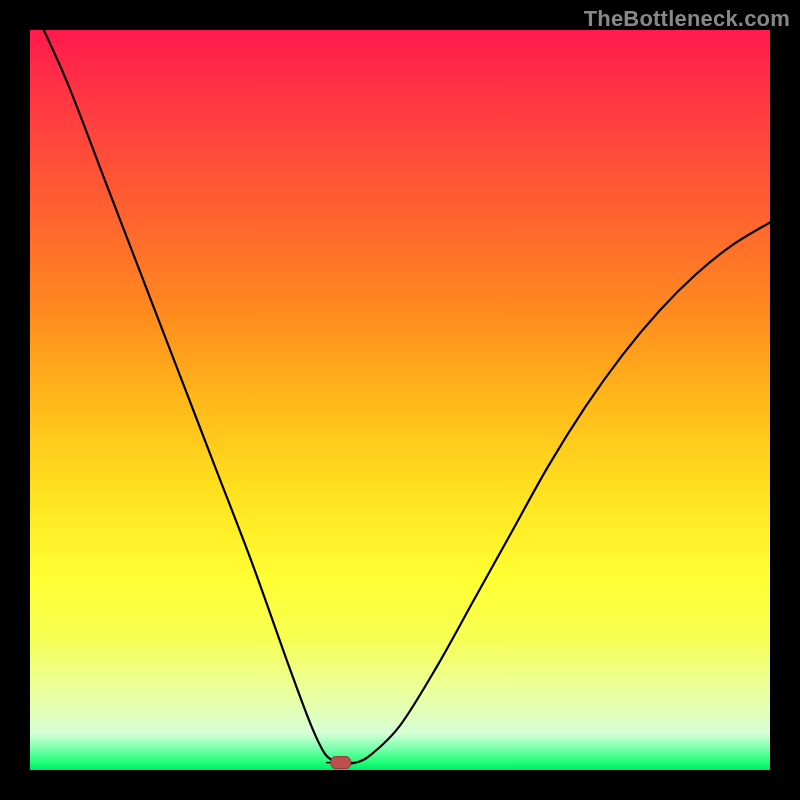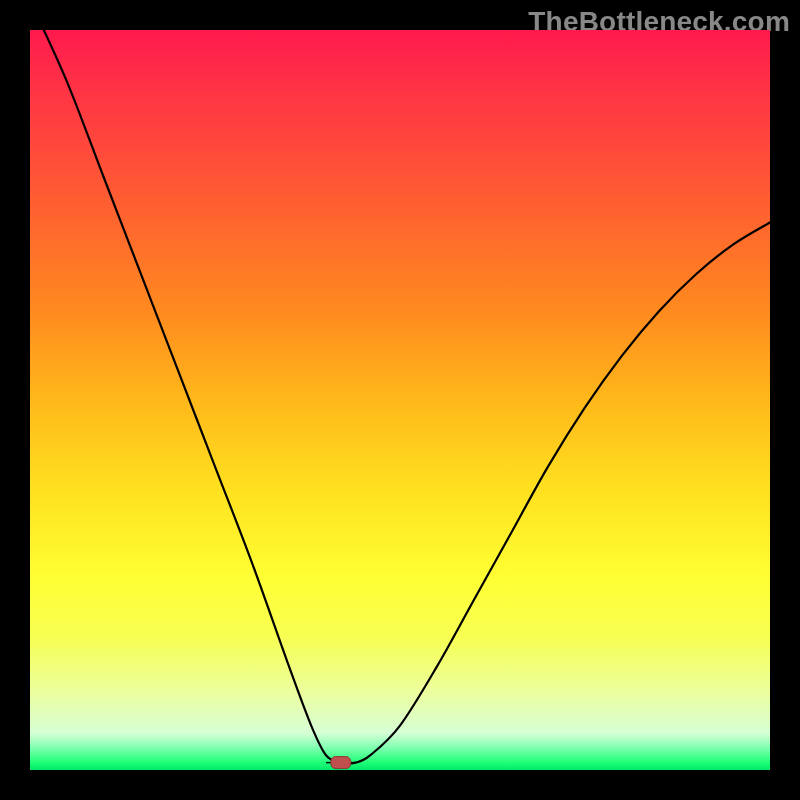--- a/index.html
+++ b/index.html
@@ -39,21 +39,21 @@
       #7fffb0 97%,
       #1eff77 99%,
       #00e86a 100%
     );
   }
   .watermark {
     position: absolute;
     top: 6px;
     right: 10px;
     color: #888;
-    font-size: 28px;
+    font-size: 22px;
     font-weight: 600;
     letter-spacing: 0.2px;
     user-select: none;
   }
   .curve-svg {
     position: absolute;
     left: 0;
     top: 0;
     width: 740px;
     height: 740px;

